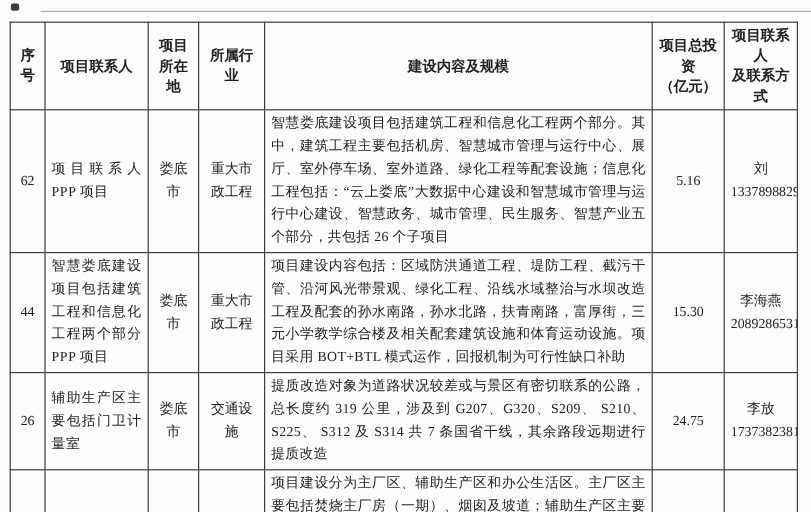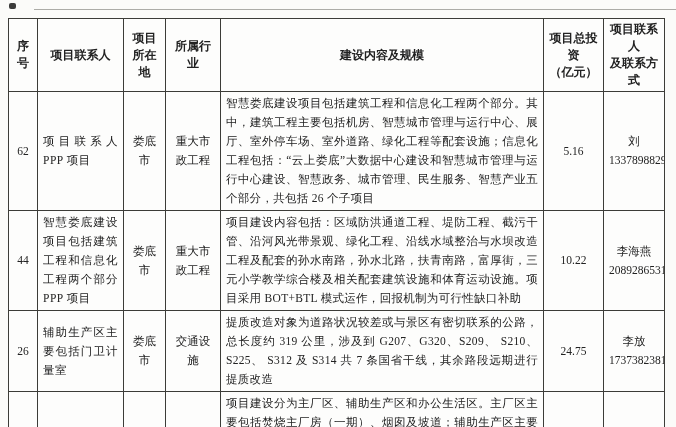--- a/index.html
+++ b/index.html
@@ -96,21 +96,21 @@
       <td class="center">5.16</td>
       <td class="center multiline">刘 13378988291</td>
     </tr>
 
     <tr class="r-1">
       <td class="center">44</td>
       <td class="name-cell">智慧娄底建设项目包括建筑工程和信息化工程两个部分 PPP 项目</td>
       <td class="center">娄底市</td>
       <td class="center">重大市政工程</td>
       <td class="content-cell">项目建设内容包括：区域防洪通道工程、堤防工程、截污干管、沿河风光带景观、绿化工程、沿线水域整治与水坝改造工程及配套的孙水南路，孙水北路，扶青南路，富厚街，三元小学教学综合楼及相关配套建筑设施和体育运动设施。项目采用 BOT+BTL 模式运作，回报机制为可行性缺口补助</td>
-      <td class="center">10.22</td>
+      <td class="center">15.30</td>
       <td class="center multiline">李海燕
 20892865316</td>
     </tr>
 
     <tr class="r-2">
       <td class="center">26</td>
       <td class="name-cell">辅助生产区主要包括门卫计量室</td>
       <td class="center">娄底市</td>
       <td class="center">交通设施</td>
       <td class="content-cell">提质改造对象为道路状况较差或与景区有密切联系的公路，总长度约 319 公里，涉及到 G207、G320、S209、 S210、S225、 S312 及 S314 共 7 条国省干线，其余路段远期进行提质改造</td>

